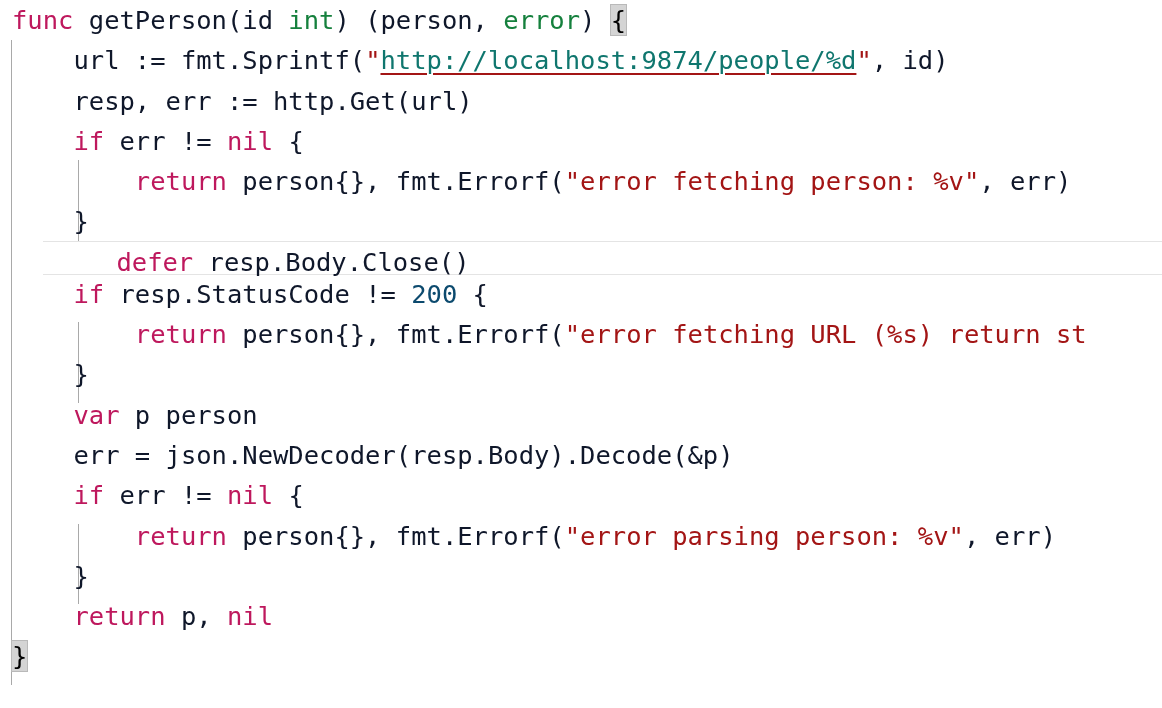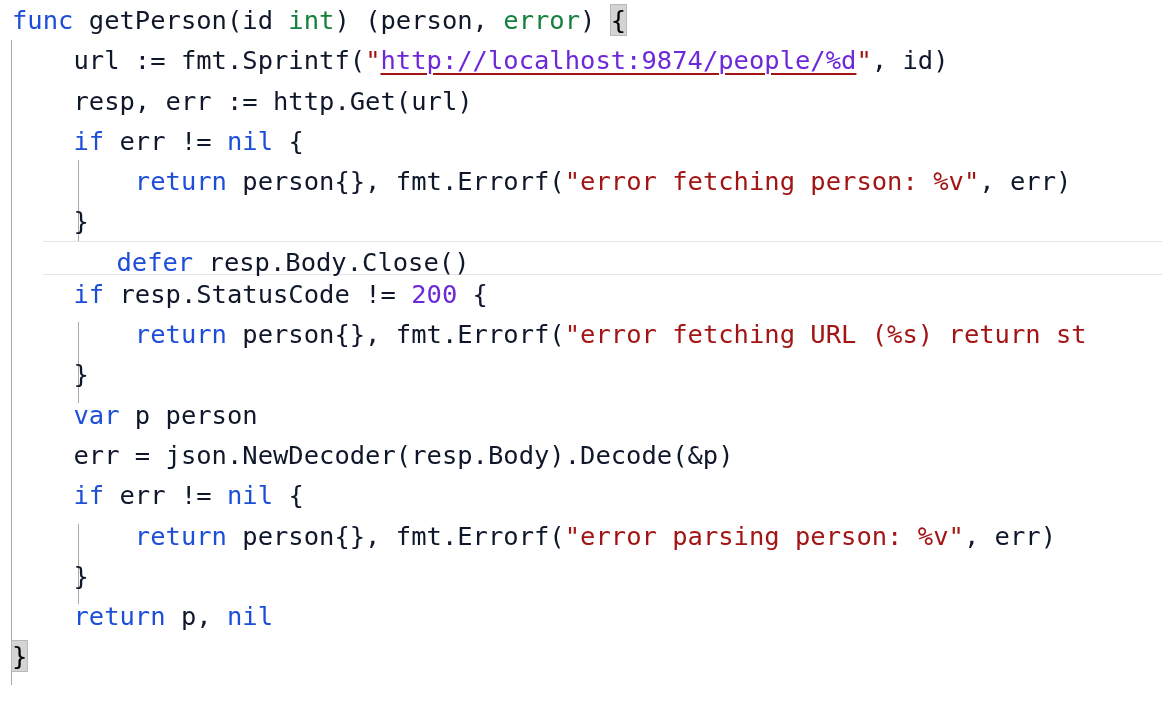--- a/index.html
+++ b/index.html
@@ -46,29 +46,29 @@
     border-top: 1px solid #e4e4e4;
     border-bottom: 1px solid #e4e4e4;
     height: 34px;
     margin-top: -1px;
     margin-bottom: -1px;
     padding-top: 0;
     margin-left: 43px;
   }
 
   
-  .tok-keyword   { color: #1d4ed8; }
+  .tok-keyword   { color: #be185d; }
   .tok-type      { color: #15803d; }
   .tok-plain     { color: #0f172a; }
   .tok-string    { color: #a31515; }
-  .tok-number    { color: #6d28d9; }
+  .tok-number    { color: #0c4a6e; }
   .tok-punct     { color: #000000; }
 
   .tok-link {
-    color: #6d28d9;
+    color: #0f766e;
     text-decoration: underline;
     text-decoration-color: #a31515;
     text-decoration-thickness: 2px;
     text-underline-offset: 4px;
     cursor: pointer;
   }
 
   .bracket-match {
     background: #d4d4d4;
     outline: 1px solid #b9b9b9;

